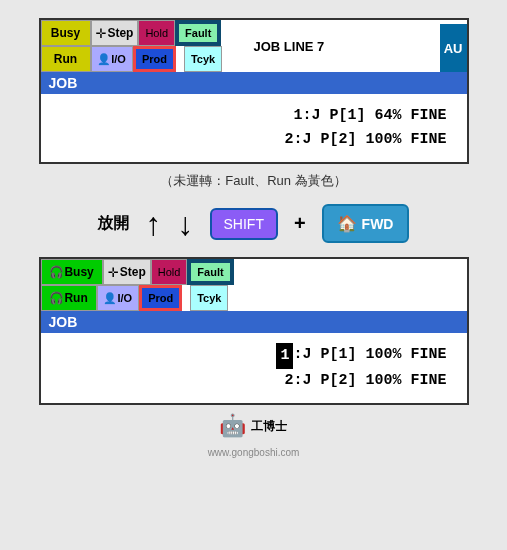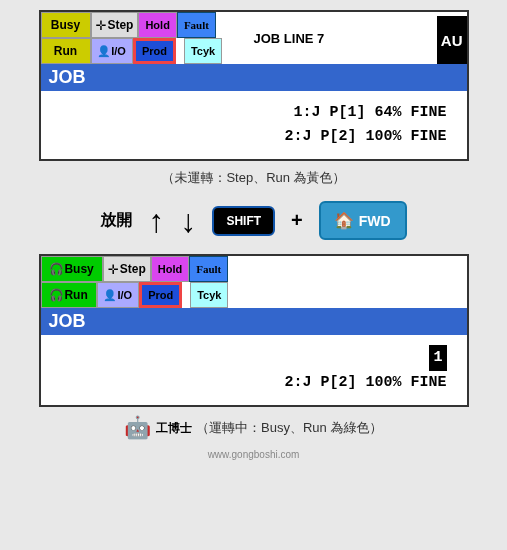--- a/index.html
+++ b/index.html
@@ -12,21 +12,21 @@
       position: relative;
     }
 
     .main-container {
       width: 507px;
       height: 550px;
       background: #e8e8e8;
       display: flex;
       flex-direction: column;
       align-items: center;
-      padding: 10px 20px;
+      padding: 18px 20px;
       gap: 8px;
     }
 
     
     .panel-block {
       width: 430px;
       border: 2px solid #333;
       background: #fff;
     }
 
@@ -94,42 +94,41 @@
       font-weight: bold;
       padding: 2px 8px;
       border: 1px solid #999;
       display: flex;
       align-items: center;
       justify-content: center;
       min-width: 50px;
     }
 
     .btn-hold {
-      background: #d946ef;
-      color: #000;
-      font-size: 11px;
-      font-weight: bold;
+      background: #be185d;
+      color: #000;
+      font-size: 11px;
+      font-weight: normal;
       padding: 2px 6px;
       border: 1px solid #999;
       display: flex;
       align-items: center;
       justify-content: center;
     }
 
     .btn-fault {
-      background: #3b82f6;
+      background: #86efac;
       color: #000;
       font-size: 11px;
       font-weight: bold;
       padding: 2px 6px;
-      border: 1px solid #0c4a6e;
-      display: flex;
-      align-items: center;
-      justify-content: center;
-      font-family: Liberation Serif, serif;
+      border: 4px solid #0c4a6e;
+      display: flex;
+      align-items: center;
+      justify-content: center;
     }
 
     .btn-io {
       background: #aaaaff;
       color: #000;
       font-size: 11px;
       font-weight: bold;
       padding: 2px 6px;
       border: 1px solid #999;
       display: flex;
@@ -169,23 +168,23 @@
       padding: 0 8px;
       font-size: 13px;
       font-weight: bold;
       color: #000;
       flex: 1;
       background: #fff;
       position: relative;
     }
 
     .auto-badge {
-      background: #000000;
-      color: #fff;
-      font-size: 15px;
+      background: #0369a1;
+      color: #fff;
+      font-size: 13px;
       font-weight: bold;
       padding: 1px 4px;
       position: absolute;
       right: 0;
       top: 4px;
       bottom: 0;
       display: flex;
       align-items: center;
     }
 
@@ -199,21 +198,21 @@
       right: 0;
       top: 0;
       bottom: 0;
       display: flex;
       align-items: center;
     }
 
     .panel-job-bar {
       background: #3366cc;
       color: #fff;
-      font-size: 18px;
+      font-size: 14px;
       font-weight: bold;
       padding: 3px 8px;
     }
 
     .panel-content {
       background: #fff;
       padding: 10px 20px;
       font-size: 15px;
       font-weight: bold;
       color: #000;
@@ -250,24 +249,24 @@
     }
 
     .arrow-btn {
       font-size: 32px;
       color: #000;
       font-weight: bold;
       line-height: 1;
     }
 
     .shift-btn {
-      background: #000000;
-      color: #fff;
-      font-size: 12px;
-      font-weight: bold;
+      background: #8b5cf6;
+      color: #fff;
+      font-size: 14px;
+      font-weight: normal;
       padding: 6px 12px;
       border-radius: 6px;
       border: 2px solid #1155aa;
     }
 
     .plus-sign {
       font-size: 20px;
       font-weight: bold;
       color: #000;
     }
@@ -350,21 +349,21 @@
         <div class="auto-badge">AU</div>
       </div>
     </div>
     <div class="panel-job-bar">JOB</div>
     <div class="panel-content">
       <div class="panel-content-line">1:J   P[1]  64%  FINE</div>
       <div class="panel-content-line">2:J   P[2]  100%  FINE</div>
     </div>
   </div>
 
-  <div class="caption">（未運轉：Step、Run 為黃色）</div>
+  <div class="caption">（未運轉：Fault、Run 為黃色）</div>
 
   <div class="controls-row">
     <span class="release-text">放開</span>
     <span class="arrow-btn">↑</span>
     <span class="arrow-btn">↓</span>
     <div class="shift-btn">SHIFT</div>
     <span class="plus-sign">+</span>
     <div class="fwd-btn">
       <span class="fwd-icon">🏠</span>
       <span>FWD</span>
@@ -397,28 +396,28 @@
           </div>
           <div class="btn-prod">Prod</div>
           <div class="btn-tcyk">Tcyk</div>
         </div>
       </div>
     </div>
     <div class="panel-job-bar">JOB</div>
     <div class="panel-content">
       <div class="panel-content-line">
         <span class="highlight-line">1</span>
+          <span style="font-family:'Courier New',monospace;font-size:15px;font-weight:bold;">:J   P[1]  100%  FINE</span>
       </div>
       <div class="panel-content-line">2:J   P[2]  100%  FINE</div>
     </div>
   </div>
 
   <div style="display:flex;align-items:center;gap:4px;">
     <div class="watermark" style="position:relative;bottom:auto;left:auto;">
       <span style="font-size:22px;">🤖</span>
       <span style="font-size:12px;font-weight:bold;">工博士</span>
     </div>
-    <div class="caption">（運轉中：Busy、Run 為綠色）</div>
   </div>
 
   <div style="font-size:10px;color:#888;text-align:left;">www.gongboshi.com</div>
 
 </div>
 
 </body></html>

